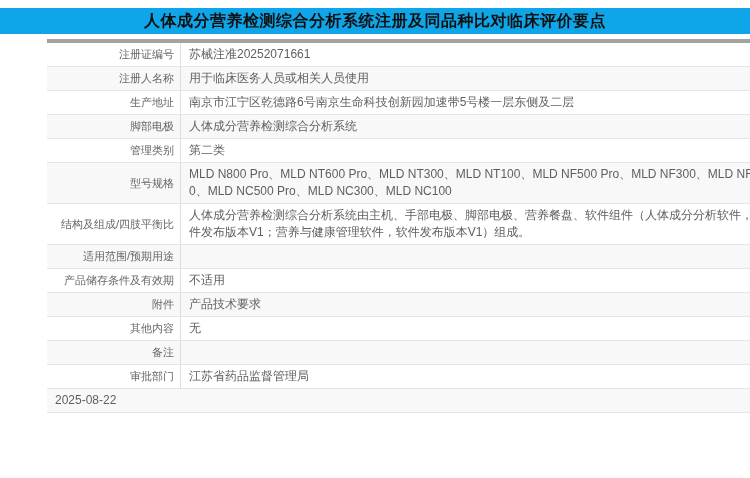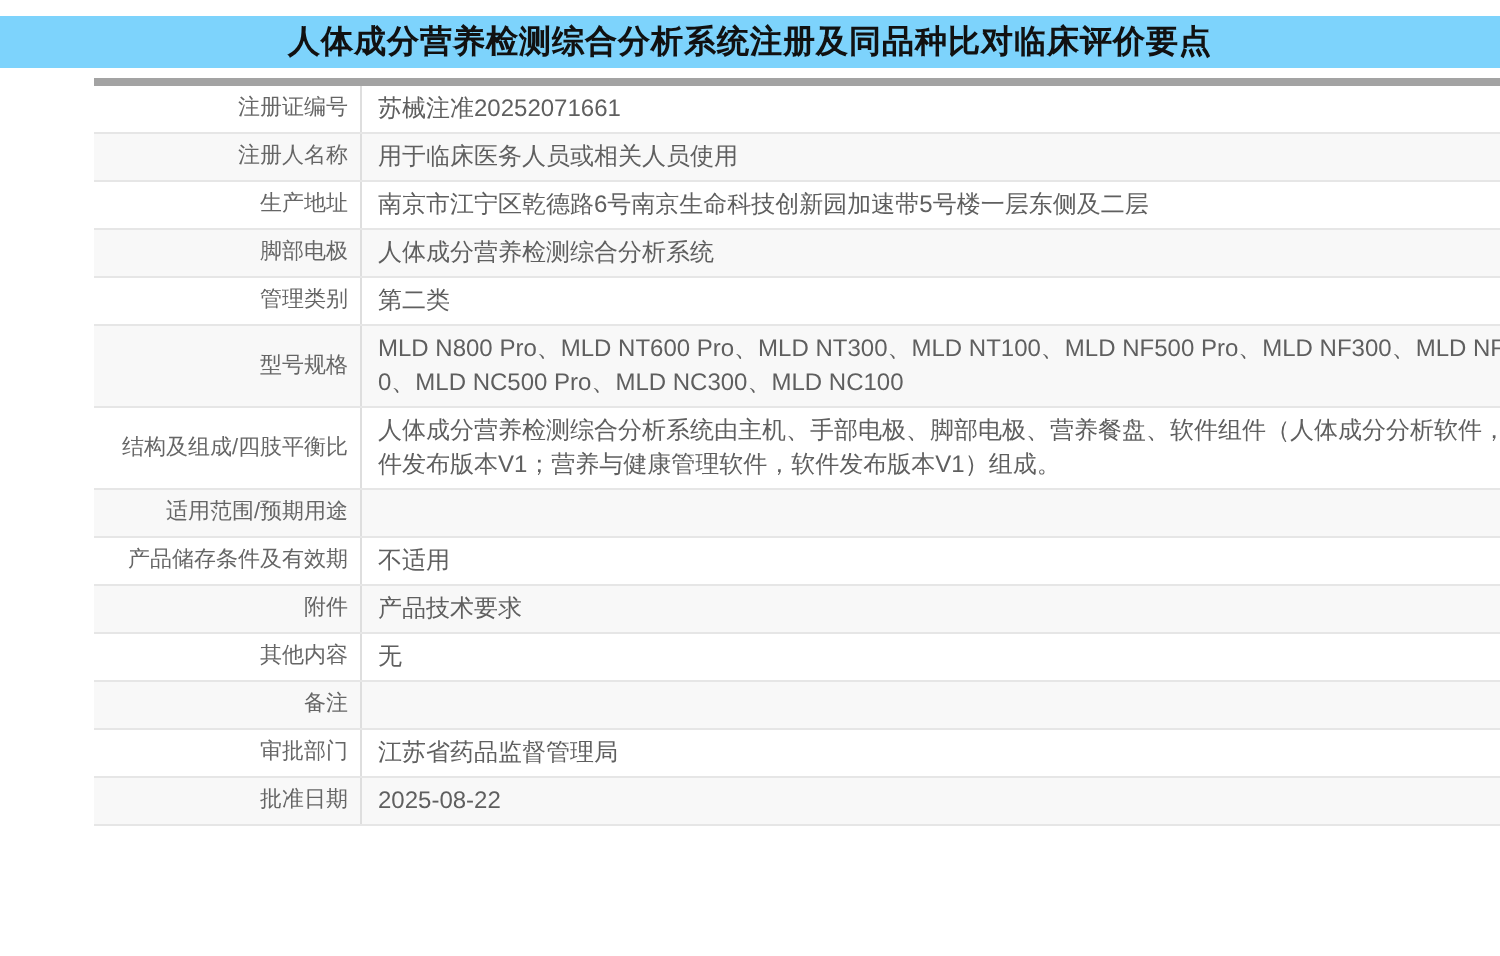--- a/index.html
+++ b/index.html
@@ -8,21 +8,21 @@
     overflow: hidden;
     background: #ffffff;
     font-family: "Liberation Sans", "DejaVu Sans", sans-serif;
   }
   .page { width: 750px; height: 478px; background: #ffffff; }
 
   .title-bar {
     margin-top: 8px;
     height: 26px;
     width: 100%;
-    background: #7dd3fc;
+    background: #0ea5e9;
     display: flex;
     align-items: center;
     justify-content: center;
   }
   .title {
     font-size: 16px;
     font-weight: 700;
     color: #111111;
     letter-spacing: 0.5px;
     white-space: nowrap;
@@ -136,17 +136,16 @@
     <div class="cell-label">备注</div>
     <div class="cell-value"></div>
   </div>
 
   <div class="row">
     <div class="cell-label">审批部门</div>
     <div class="cell-value">江苏省药品监督管理局</div>
   </div>
 
   <div class="row">
-    <div class="cell-label">批准日期</div>
     <div class="cell-value">2025-08-22</div>
   </div>
 </div>
 </div>
 
 </body></html>

